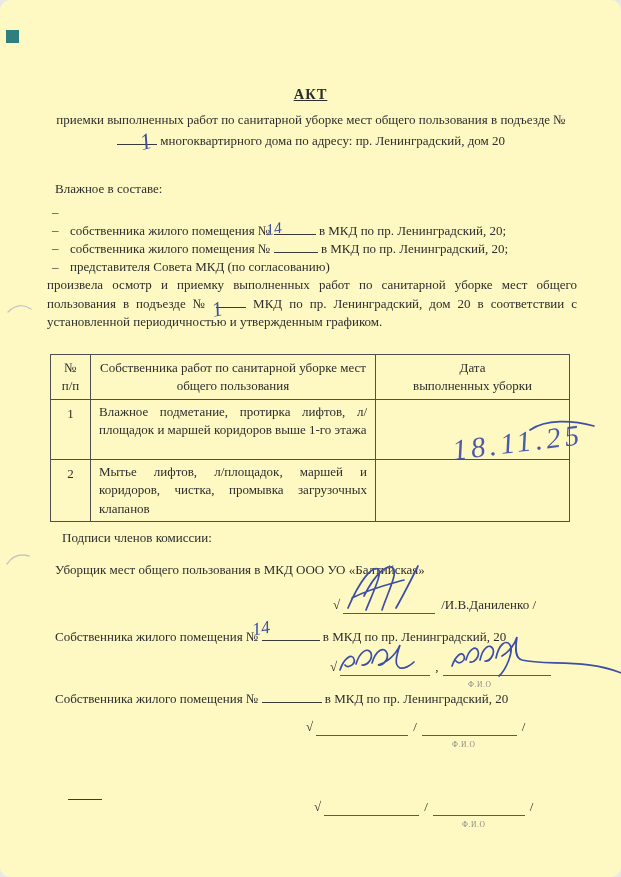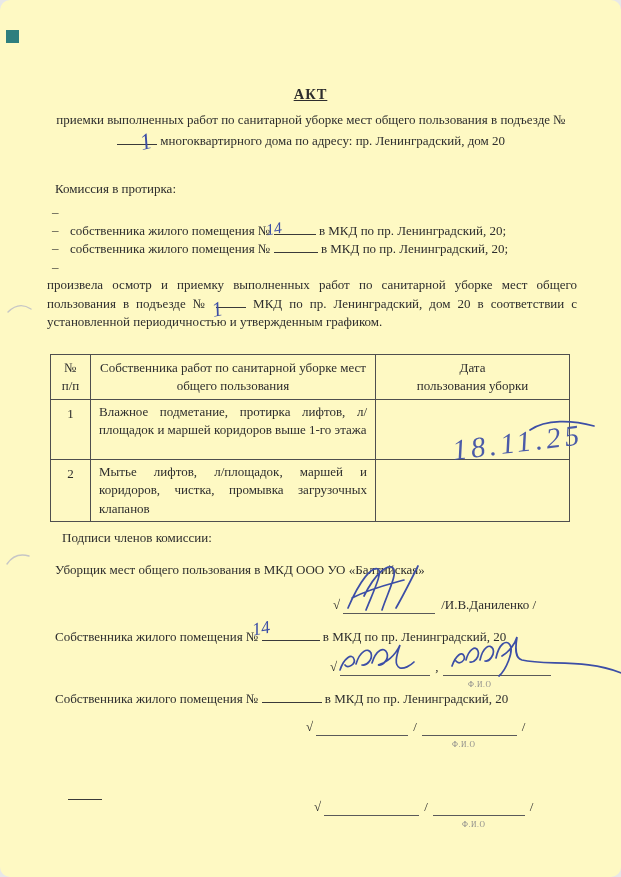--- a/index.html
+++ b/index.html
@@ -55,21 +55,21 @@
 
   <div class="abs center doc-title" style="left:0; top:86px; width:621px;">АКТ</div>
 
   <div class="abs center subtitle" style="left:48px; top:109px; width:526px;">
     <span>приемки выполненных работ по санитарной уборке мест общего пользования в подъезде №</span>
     <span class="blank" style="width:40px;"></span>
     <span>многоквартирного дома по адресу: пр. Ленинградский, дом 20</span>
   </div>
   <div class="hand" style="left:140px; top:130px; font-size:23px; transform:rotate(-14deg);">1</div>
 
-  <div class="abs" style="left:55px; top:180px;">Комиссия в протирка:</div>
+  <div class="abs" style="left:55px; top:180px;">Влажное в составе:</div>
 
   <div class="abs member-list" style="left:52px; top:203px; width:530px;">
     <div class="mi">
       <span class="dash">–</span>
     </div>
     <div class="mi">
       <span class="dash">–</span>
       <span>
         <span>собственника жилого помещения №</span>
         <span class="blank" style="width:42px;"></span>
@@ -79,20 +79,21 @@
     <div class="mi">
       <span class="dash">–</span>
       <span>
         <span>собственника жилого помещения №</span>
         <span class="blank" style="width:44px;"></span>
         <span>в МКД по пр. Ленинградский, 20;</span>
       </span>
     </div>
     <div class="mi">
       <span class="dash">–</span>
+      <span>представителя Совета МКД (по согласованию)</span>
     </div>
   </div>
   <div class="hand" style="left:266px; top:221px; font-size:16px; transform:rotate(-10deg);">14</div>
 
   <div class="abs just" style="left:47px; top:276px; width:530px; line-height:18px;">
     <span>произвела осмотр и приемку выполненных работ по санитарной уборке мест общего пользования в подъезде №</span>
     <span class="blank" style="width:30px;"></span>
     <span>МКД по пр. Ленинградский, дом 20 в соответствии с установленной периодичностью и утвержденным графиком.</span>
   </div>
   <div class="hand" style="left:212px; top:299px; font-size:21px; transform:rotate(-12deg);">1</div>
@@ -105,21 +106,21 @@
       </colgroup>
     <tbody>
       <tr>
         <td class="hdr">
           <div>№</div>
           <div>п/п</div>
         </td>
         <td class="hdr">Собственника работ по санитарной уборке мест общего пользования</td>
         <td class="hdr">
           <div>Дата</div>
-          <div>пользования уборки</div>
+          <div>выполненных уборки</div>
         </td>
       </tr>
       <tr style="height:60px;">
         <td class="numcell">1</td>
         <td class="just">Влажное подметание, протирка лифтов, л/площадок и маршей коридоров выше 1-го этажа</td>
         <td></td>
       </tr>
       <tr style="height:58px;">
         <td class="numcell">2</td>
         <td class="just">Мытье лифтов, л/площадок, маршей и коридоров, чистка, промывка  загрузочных клапанов</td>

